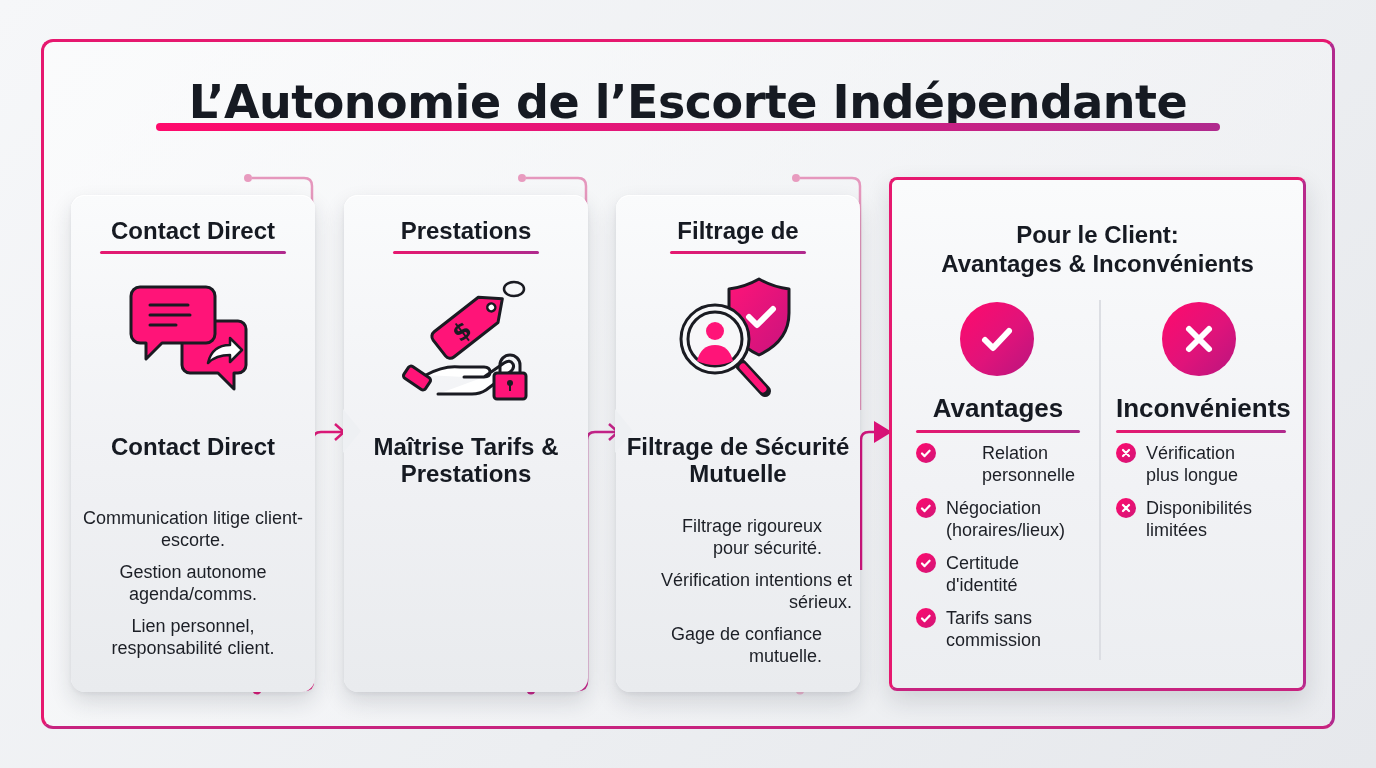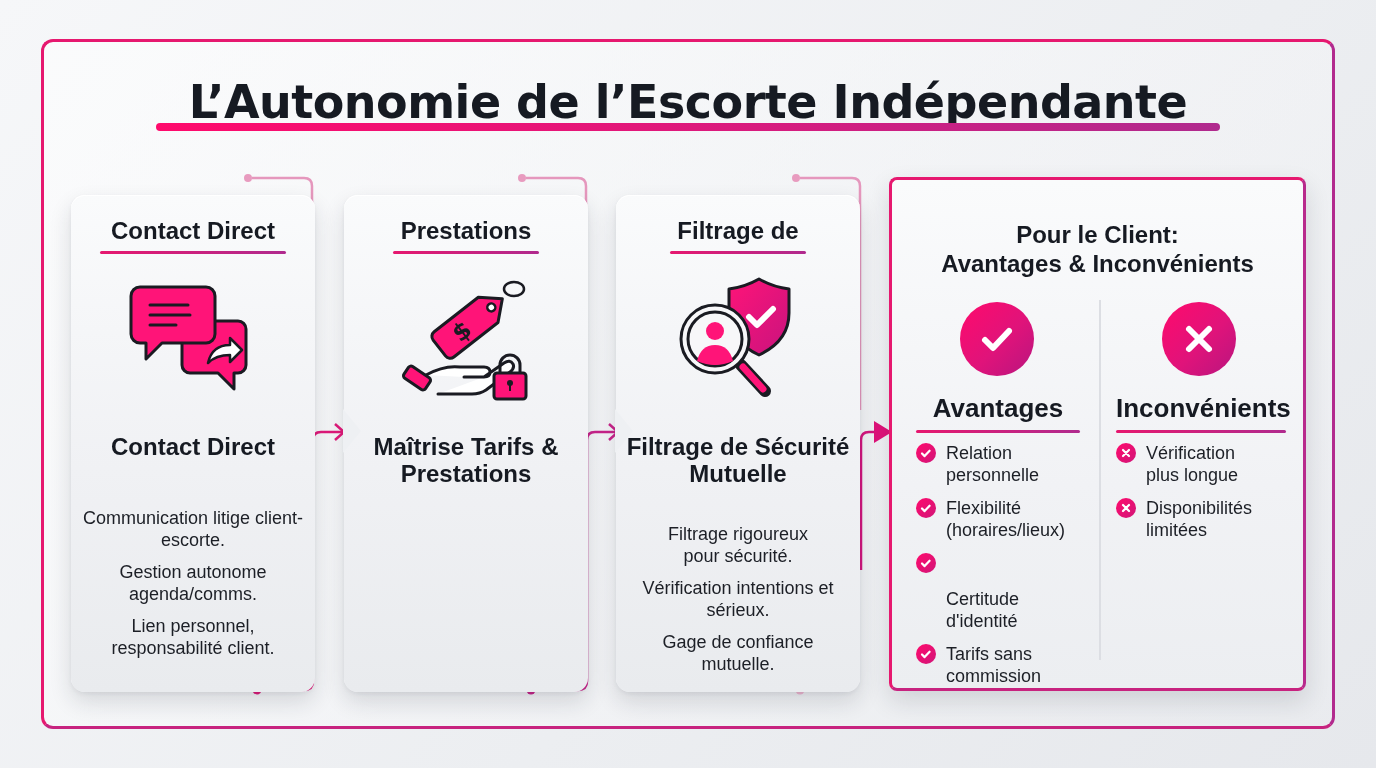--- a/index.html
+++ b/index.html
@@ -189,21 +189,21 @@
       <line x1="70" y1="90" x2="90" y2="112" stroke="#ff1478" stroke-width="7" stroke-linecap="round"></line>
       <circle cx="42" cy="62" r="34" fill="#f7f7f9" stroke="#1a1b22" stroke-width="3"></circle>
       <circle cx="42" cy="62" r="27" fill="#f7f7f9" stroke="#1a1b22" stroke-width="3"></circle>
       <circle cx="42" cy="54" r="9" fill="#ff1478"></circle>
       <path d="M24 84 q4 -16 18 -16 q14 0 18 16 q-18 8 -36 0z" fill="#ff1478"></path>
     </svg>
   </div>
   <div class="card-sub">
     <span style="display:inline-block;width:225px;">Filtrage de Sécurité Mutuelle</span>
   </div>
-  <div class="card-body" style="top:328px;">
+  <div class="card-body" style="top:320px;text-align:right;">
     <p style="padding:0 30px;">Filtrage rigoureux pour sécurité.</p>
     <p>Vérification intentions et sérieux.</p>
     <p style="padding:0 30px;">Gage de confiance mutuelle.</p>
   </div>
 </div>
 
 <div class="panel">
   <div class="panel-title">
     <div>Pour le Client:</div>
     <div>Avantages &amp; Inconvénients</div>
@@ -230,37 +230,37 @@
     <span class="ul"></span>
   </div>
 
   <ul class="list" style="left:24px;width:180px;">
     <li>
       <span class="dot">
           <svg width="12" height="12" viewBox="0 0 12 12">
             <path d="M2 6.5 l2.6 2.6 l5 -5.4" fill="none" stroke="#fff" stroke-width="2.2" stroke-linecap="round" stroke-linejoin="round"></path>
           </svg>
         </span>
-      <span style="width:110px;">Relation personnelle</span>
-    </li>
-    <li>
-      <span class="dot">
-          <svg width="12" height="12" viewBox="0 0 12 12">
-            <path d="M2 6.5 l2.6 2.6 l5 -5.4" fill="none" stroke="#fff" stroke-width="2.2" stroke-linecap="round" stroke-linejoin="round"></path>
-          </svg>
-        </span>
-      <span style="width:140px;">Flexibilité (horaires/lieux)</span>
-    </li>
-    <li>
-      <span class="dot">
-          <svg width="12" height="12" viewBox="0 0 12 12">
-            <path d="M2 6.5 l2.6 2.6 l5 -5.4" fill="none" stroke="#fff" stroke-width="2.2" stroke-linecap="round" stroke-linejoin="round"></path>
-          </svg>
-        </span>
-      <span style="width:100px;margin-top:36px;">Certitude d'identité</span>
+      <span style="width:110px;margin-left:36px;">Relation personnelle</span>
+    </li>
+    <li>
+      <span class="dot">
+          <svg width="12" height="12" viewBox="0 0 12 12">
+            <path d="M2 6.5 l2.6 2.6 l5 -5.4" fill="none" stroke="#fff" stroke-width="2.2" stroke-linecap="round" stroke-linejoin="round"></path>
+          </svg>
+        </span>
+      <span style="width:140px;">Négociation (horaires/lieux)</span>
+    </li>
+    <li>
+      <span class="dot">
+          <svg width="12" height="12" viewBox="0 0 12 12">
+            <path d="M2 6.5 l2.6 2.6 l5 -5.4" fill="none" stroke="#fff" stroke-width="2.2" stroke-linecap="round" stroke-linejoin="round"></path>
+          </svg>
+        </span>
+      <span style="width:100px;">Certitude d'identité</span>
     </li>
     <li>
       <span class="dot">
           <svg width="12" height="12" viewBox="0 0 12 12">
             <path d="M2 6.5 l2.6 2.6 l5 -5.4" fill="none" stroke="#fff" stroke-width="2.2" stroke-linecap="round" stroke-linejoin="round"></path>
           </svg>
         </span>
       <span style="width:110px;">Tarifs sans commission</span>
     </li>
   </ul>

